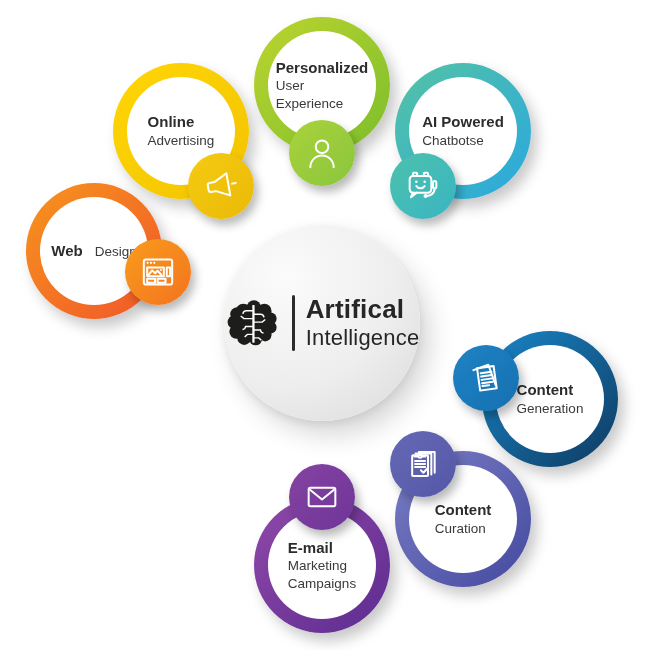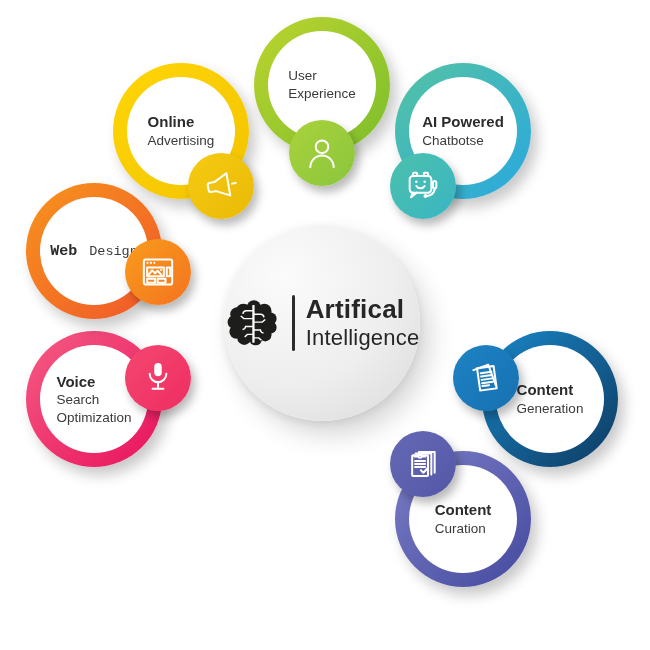--- a/index.html
+++ b/index.html
@@ -22,21 +22,21 @@
   .node{position:absolute;width:136px;height:136px;}
   .ring{position:absolute;inset:0;border-radius:50%;
     background:linear-gradient(135deg,var(--c1),var(--c2));
     box-shadow:6px 8px 14px rgba(0,0,0,.22);
     display:flex;align-items:center;justify-content:center;}
   .inner{width:108px;height:108px;border-radius:50%;background:#ffffff;
     display:flex;align-items:center;justify-content:center;}
   .label{text-align:left;color:#3a3a3a;line-height:1.3;}
   .label b{display:block;font-size:15px;font-weight:700;color:#2c2c2c;}
   .label span{display:block;font-size:13.5px;font-weight:400;}
-  .label.one-line b,.label.one-line span{display:inline;font-family:Liberation Mono, monospace;}
+  .label.one-line b,.label.one-line span{display:inline;}
   .label.one-line span{margin-left:4px;padding-left:8px;}
 
   .badge{position:absolute;width:66px;height:66px;border-radius:50%;
     background:linear-gradient(135deg,var(--b1),var(--b2));
     box-shadow:4px 6px 10px rgba(0,0,0,.28);
     display:flex;align-items:center;justify-content:center;z-index:3;}
   .badge svg{width:40px;height:40px;}
   .icon{fill:none;stroke:#ffffff;stroke-width:2.4;stroke-linecap:round;stroke-linejoin:round;}
 
   
@@ -92,20 +92,21 @@
         <div class="t1">Artifical</div>
         <div class="t2">Intelligence</div>
       </div>
     </div>
   </div>
 
   <div class="node n0">
     <div class="ring" style="--c1: #bcd42f; --c2: #7cbe2c;">
       <div class="inner">
         <div class="label">
+          <b>Personalized</b>
           <span>User</span>
           <span>Experience</span>
         </div>
       </div>
     </div>
     <div class="badge" style="--b1: #aad23a; --b2: #8ac63e;">
       <svg class="icon" viewBox="0 0 48 48">
         <circle cx="24" cy="16.5" r="7.5"></circle>
         <path d="M10 41 a14 14 0 0 1 28 0"></path>
       </svg>
@@ -175,41 +176,39 @@
         <path d="M15 11.5 h19 v25"></path>
         <rect x="11" y="13.5" width="19" height="25" rx="1"></rect>
         <path d="M13.5 15 h4 M23 15 h4"></path>
         <circle cx="20.5" cy="14.5" r="2"></circle>
         <path d="M14.5 20.5 h12 M14.5 24 h12 M14.5 27.5 h12"></path>
         <path d="M21.5 31.5 l3 3 l5.5 -6"></path>
       </svg>
     </div>
   </div>
 
-
-
-  <div class="node n7">
-    <div class="ring" style="--c1: #f55c84; --c2: #e8125c;">
-      <div class="inner">
-        <div class="label">
-          <b>Voice</b>
-          <span>Search</span>
-          <span>Optimization</span>
-        </div>
-      </div>
-    </div>
-    <div class="badge" style="--b1: #f4476f; --b2: #ee2d62;">
-      <svg class="icon" viewBox="0 0 48 48">
-        <rect x="19.5" y="6" width="9" height="16" rx="4.5" fill="#fff" stroke="none"></rect>
-        <path d="M14 19 a10 10 0 0 0 20 0"></path>
-        <path d="M24 29 v6"></path>
-        <path d="M17.5 37 h13"></path>
-      </svg>
-    </div>
-  </div>
+  <div class="node n5">
+    <div class="ring" style="--c1: #9049a8; --c2: #5c2c90;">
+      <div class="inner">
+        <div class="label">
+          <b>E-mail</b>
+          <span>Marketing</span>
+          <span>Campaigns</span>
+        </div>
+      </div>
+    </div>
+    <div class="badge" style="--b1: #8443a2; --b2: #6f3598;">
+      <svg class="icon" viewBox="0 0 48 48">
+        <rect x="8" y="13" width="32" height="22" rx="2"></rect>
+        <path d="M10 15.5 l14 11.5 l14 -11.5"></path>
+      </svg>
+    </div>
+  </div>
+
+
 
   <div class="node n8">
     <div class="ring" style="--c1: #f7941d; --c2: #f0562a;">
       <div class="inner">
         <div class="label one-line">
           <b>Web</b><span>Design</span>
         </div>
       </div>
     </div>
     <div class="badge" style="--b1: #f89c1c; --b2: #f4731f;">

